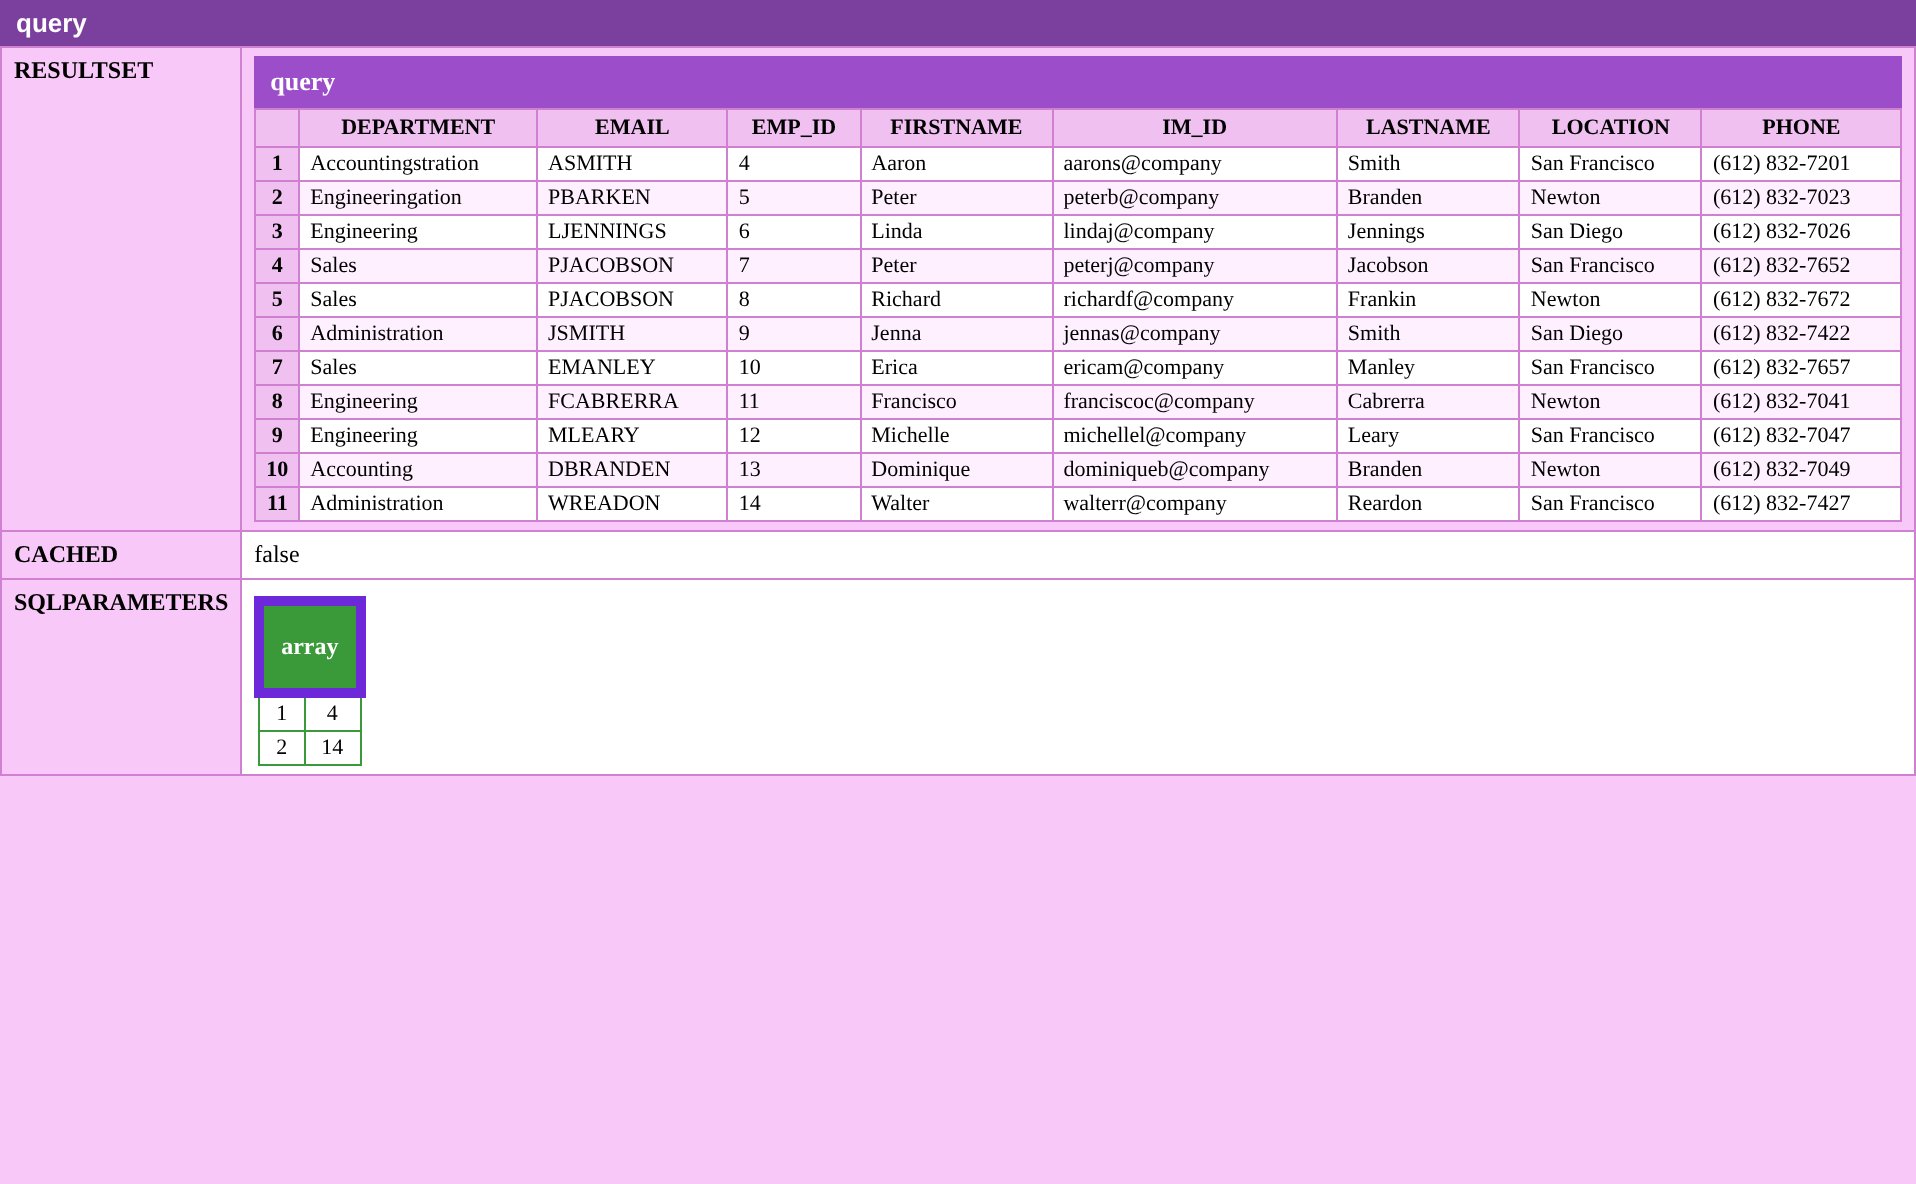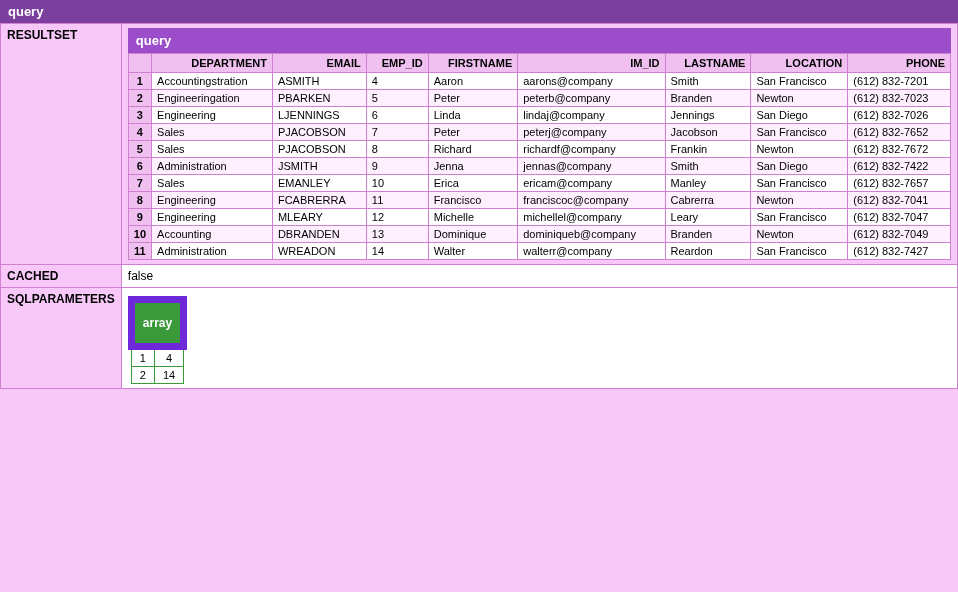--- a/index.html
+++ b/index.html
@@ -12,20 +12,21 @@
       background: #7b3f9e;
       color: white;
       padding: 4px 8px;
       font-size: 13px;
       font-weight: bold;
     }
     .outer-table {
       width: 958px;
       border-collapse: collapse;
       background: #f8c8f8;
+      font-family: Liberation Serif, serif;
     }
     .outer-table > tbody > tr > td {
       border: 1px solid #d080d0;
       vertical-align: top;
       padding: 4px 6px;
     }
     .label-cell {
       font-weight: bold;
       color: #000;
       white-space: nowrap;
@@ -43,21 +44,21 @@
       font-size: 13px;
     }
     .result-table {
       width: 100%;
       border-collapse: collapse;
     }
     .result-table th {
       background: #f0c0f0;
       border: 1px solid #d080d0;
       padding: 3px 5px;
-      text-align: right;
+      text-align: center;
       font-weight: bold;
       font-size: 11px;
       white-space: nowrap;
     }
     .result-table td {
       border: 1px solid #d080d0;
       padding: 2px 5px;
       white-space: nowrap;
       font-size: 11px;
     }
@@ -89,21 +90,21 @@
       font-weight: bold;
     }
     .array-table td {
       border: 1px solid #3a9a3a;
       padding: 2px 8px;
       text-align: center;
       background: white;
       font-size: 11px;
     }
     .array-table th {
-      border: 7px solid #6d28d9;
+      border: 5px solid #6d28d9;
       padding: 13px 8px;
       background: #3a9a3a;
       color: white;
     }
   </style>
 </head>
 <body>
 
 <div class="window-title">query</div>
 

